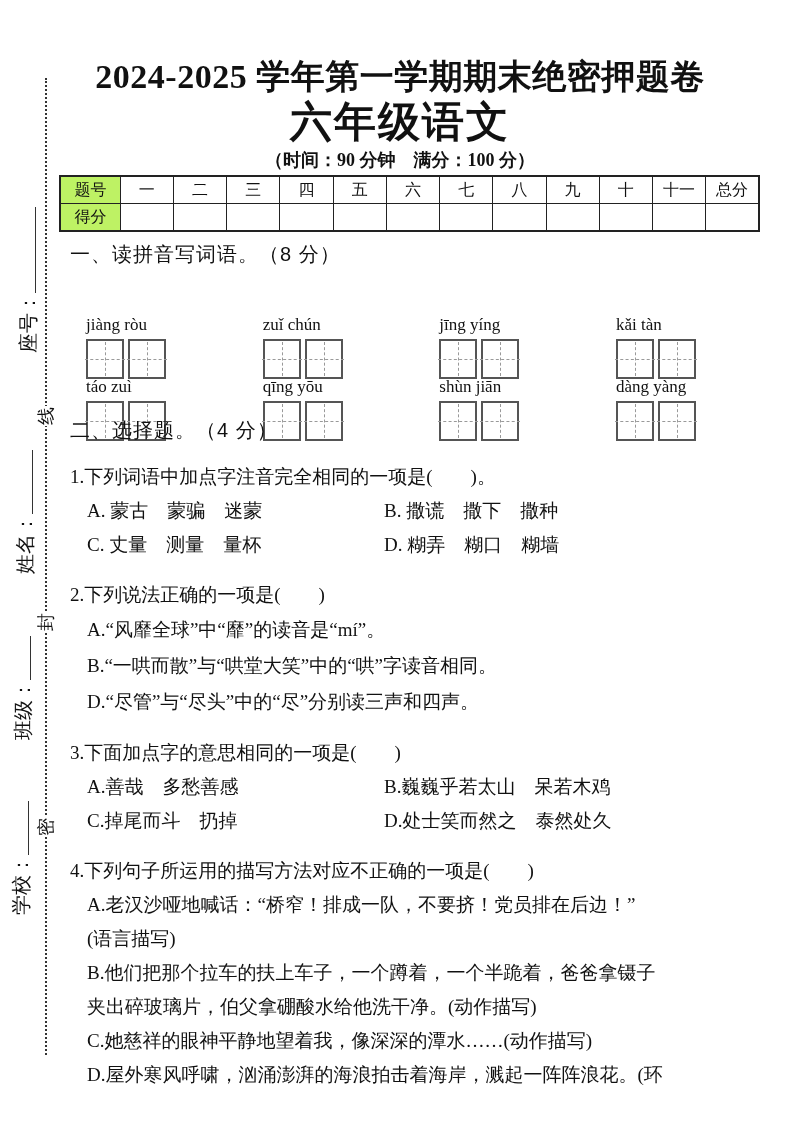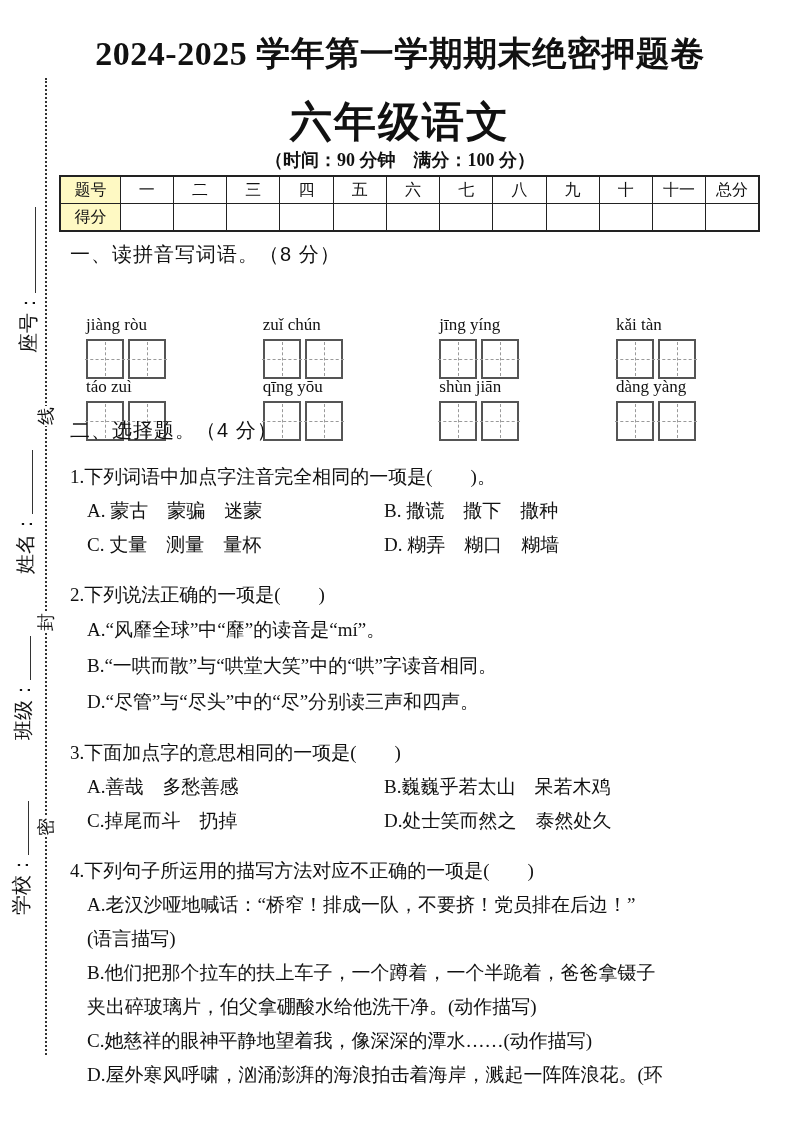--- a/index.html
+++ b/index.html
@@ -44,35 +44,35 @@
   #seal-name .seal-blank   { width: 64px; }
   #seal-class  { left: -29px; top: 676px; width: 104px; }
   #seal-class .seal-blank  { width: 44px; }
   #seal-school { left: -36px; top: 846px; width: 114px; }
   #seal-school .seal-blank { width: 54px; }
 
   
   .title-1, .title-2, .info-line {
     position: absolute; left: 50px; width: 700px; text-align: center;
   }
-  .title-1 { top: 31px;  font-size: 34px; font-weight: 700; letter-spacing: 0.5px; }
+  .title-1 { top: 54px;  font-size: 34px; font-weight: 700; letter-spacing: 0.5px; }
   .title-2 { top: 94px;  font-size: 42px; font-weight: 700; letter-spacing: 2px; }
   .info-line { top: 148px; font-size: 18px; font-weight: 600; }
 
   
   .score-table {
     position: absolute; left: 59px; top: 175px;
     width: 701px; border-collapse: collapse; table-layout: fixed;
     border: 2px solid #222;
   }
   .score-table td {
     border: 1px solid #222; height: 26px; padding: 0;
     text-align: center; font-size: 16px;
   }
-  .score-table td.shaded { background: #fef9c3; }
+  .score-table td.shaded { background: #bef264; }
   .score-table col.c-first { width: 60px; }
   .score-table col.c-num   { width: 53px; }
   .score-table col.c-last  { width: 53px; }
 
   
   .sec-heading {
     position: absolute; left: 70px;
     font-family: "Liberation Sans", sans-serif;
     font-weight: 400; font-size: 20px; letter-spacing: 1px;
   }

